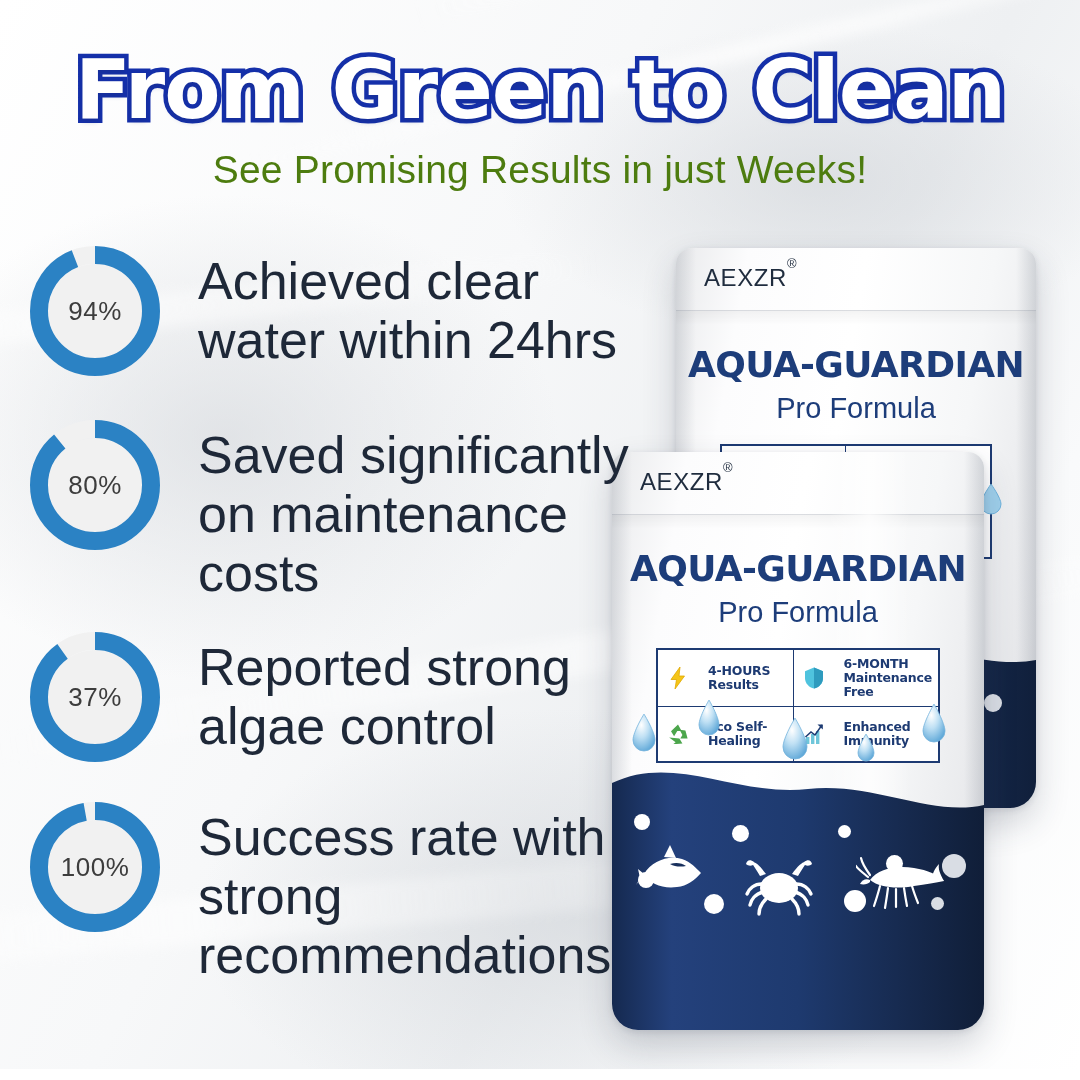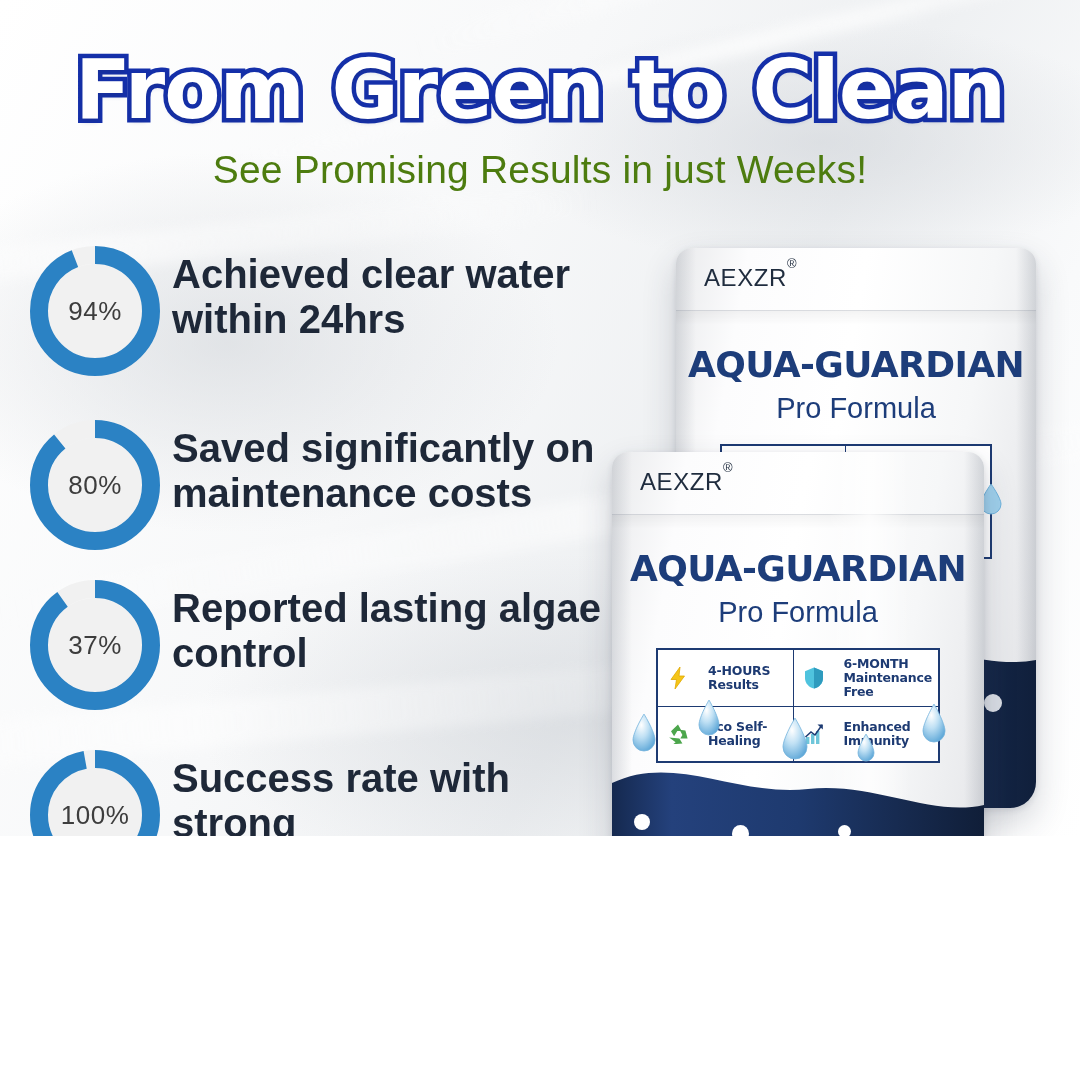--- a/index.html
+++ b/index.html
@@ -3,21 +3,21 @@
 <meta charset="utf-8">
 <style>
   html, body {
     margin: 0;
     padding: 0;
     background: #ffffff;
   }
   #stage {
     position: relative;
     width: 1080px;
-    height: 836px;
+    height: 1069px;
     overflow: hidden;
     background: #fbfbfc;
     font-family: "Liberation Sans", sans-serif;
   }
 
   
   .bg-base {
     position: absolute;
     inset: 0;
     background:
@@ -118,26 +118,26 @@
     display: flex;
     align-items: center;
     justify-content: center;
     font-family: "Liberation Sans", sans-serif;
     font-size: 26px;
     font-weight: 400;
     color: #3d3d3d;
     letter-spacing: .5px;
   }
   .stat-text {
-    margin-left: 12px;
+    margin-left: 38px;
     padding-top: 6px;
     font-family: "Liberation Sans", sans-serif;
-    font-size: 40px;
+    font-size: 52px;
     line-height: 1.13;
-    font-weight: 700;
+    font-weight: 400;
     color: #1e2838;
     max-width: 470px;
   }
 
   
   .pouch-area {
     position: absolute;
     left: 590px;
     top: 230px;
     width: 470px;
@@ -332,21 +332,21 @@
 
     <div class="stat-row r3">
       <div class="ring">
         <svg viewBox="0 0 130 130" aria-hidden="true">
           <circle class="ring-bg-circle" cx="65" cy="65" r="47"></circle>
           <circle class="track" cx="65" cy="65" r="56"></circle>
           <circle class="prog" cx="65" cy="65" r="56" stroke-dasharray="316.7 35.2" stroke-dashoffset="0"></circle>
         </svg>
         <div class="ring-label">37%</div>
       </div>
-      <div class="stat-text">Reported lasting algae control</div>
+      <div class="stat-text">Reported strong algae control</div>
     </div>
 
     <div class="stat-row">
       <div class="ring">
         <svg viewBox="0 0 130 130" aria-hidden="true">
           <circle class="ring-bg-circle" cx="65" cy="65" r="47"></circle>
           <circle class="track" cx="65" cy="65" r="56"></circle>
           <circle class="prog" cx="65" cy="65" r="56" stroke-dasharray="341.4 10.6" stroke-dashoffset="0"></circle>
         </svg>
         <div class="ring-label">100%</div>

